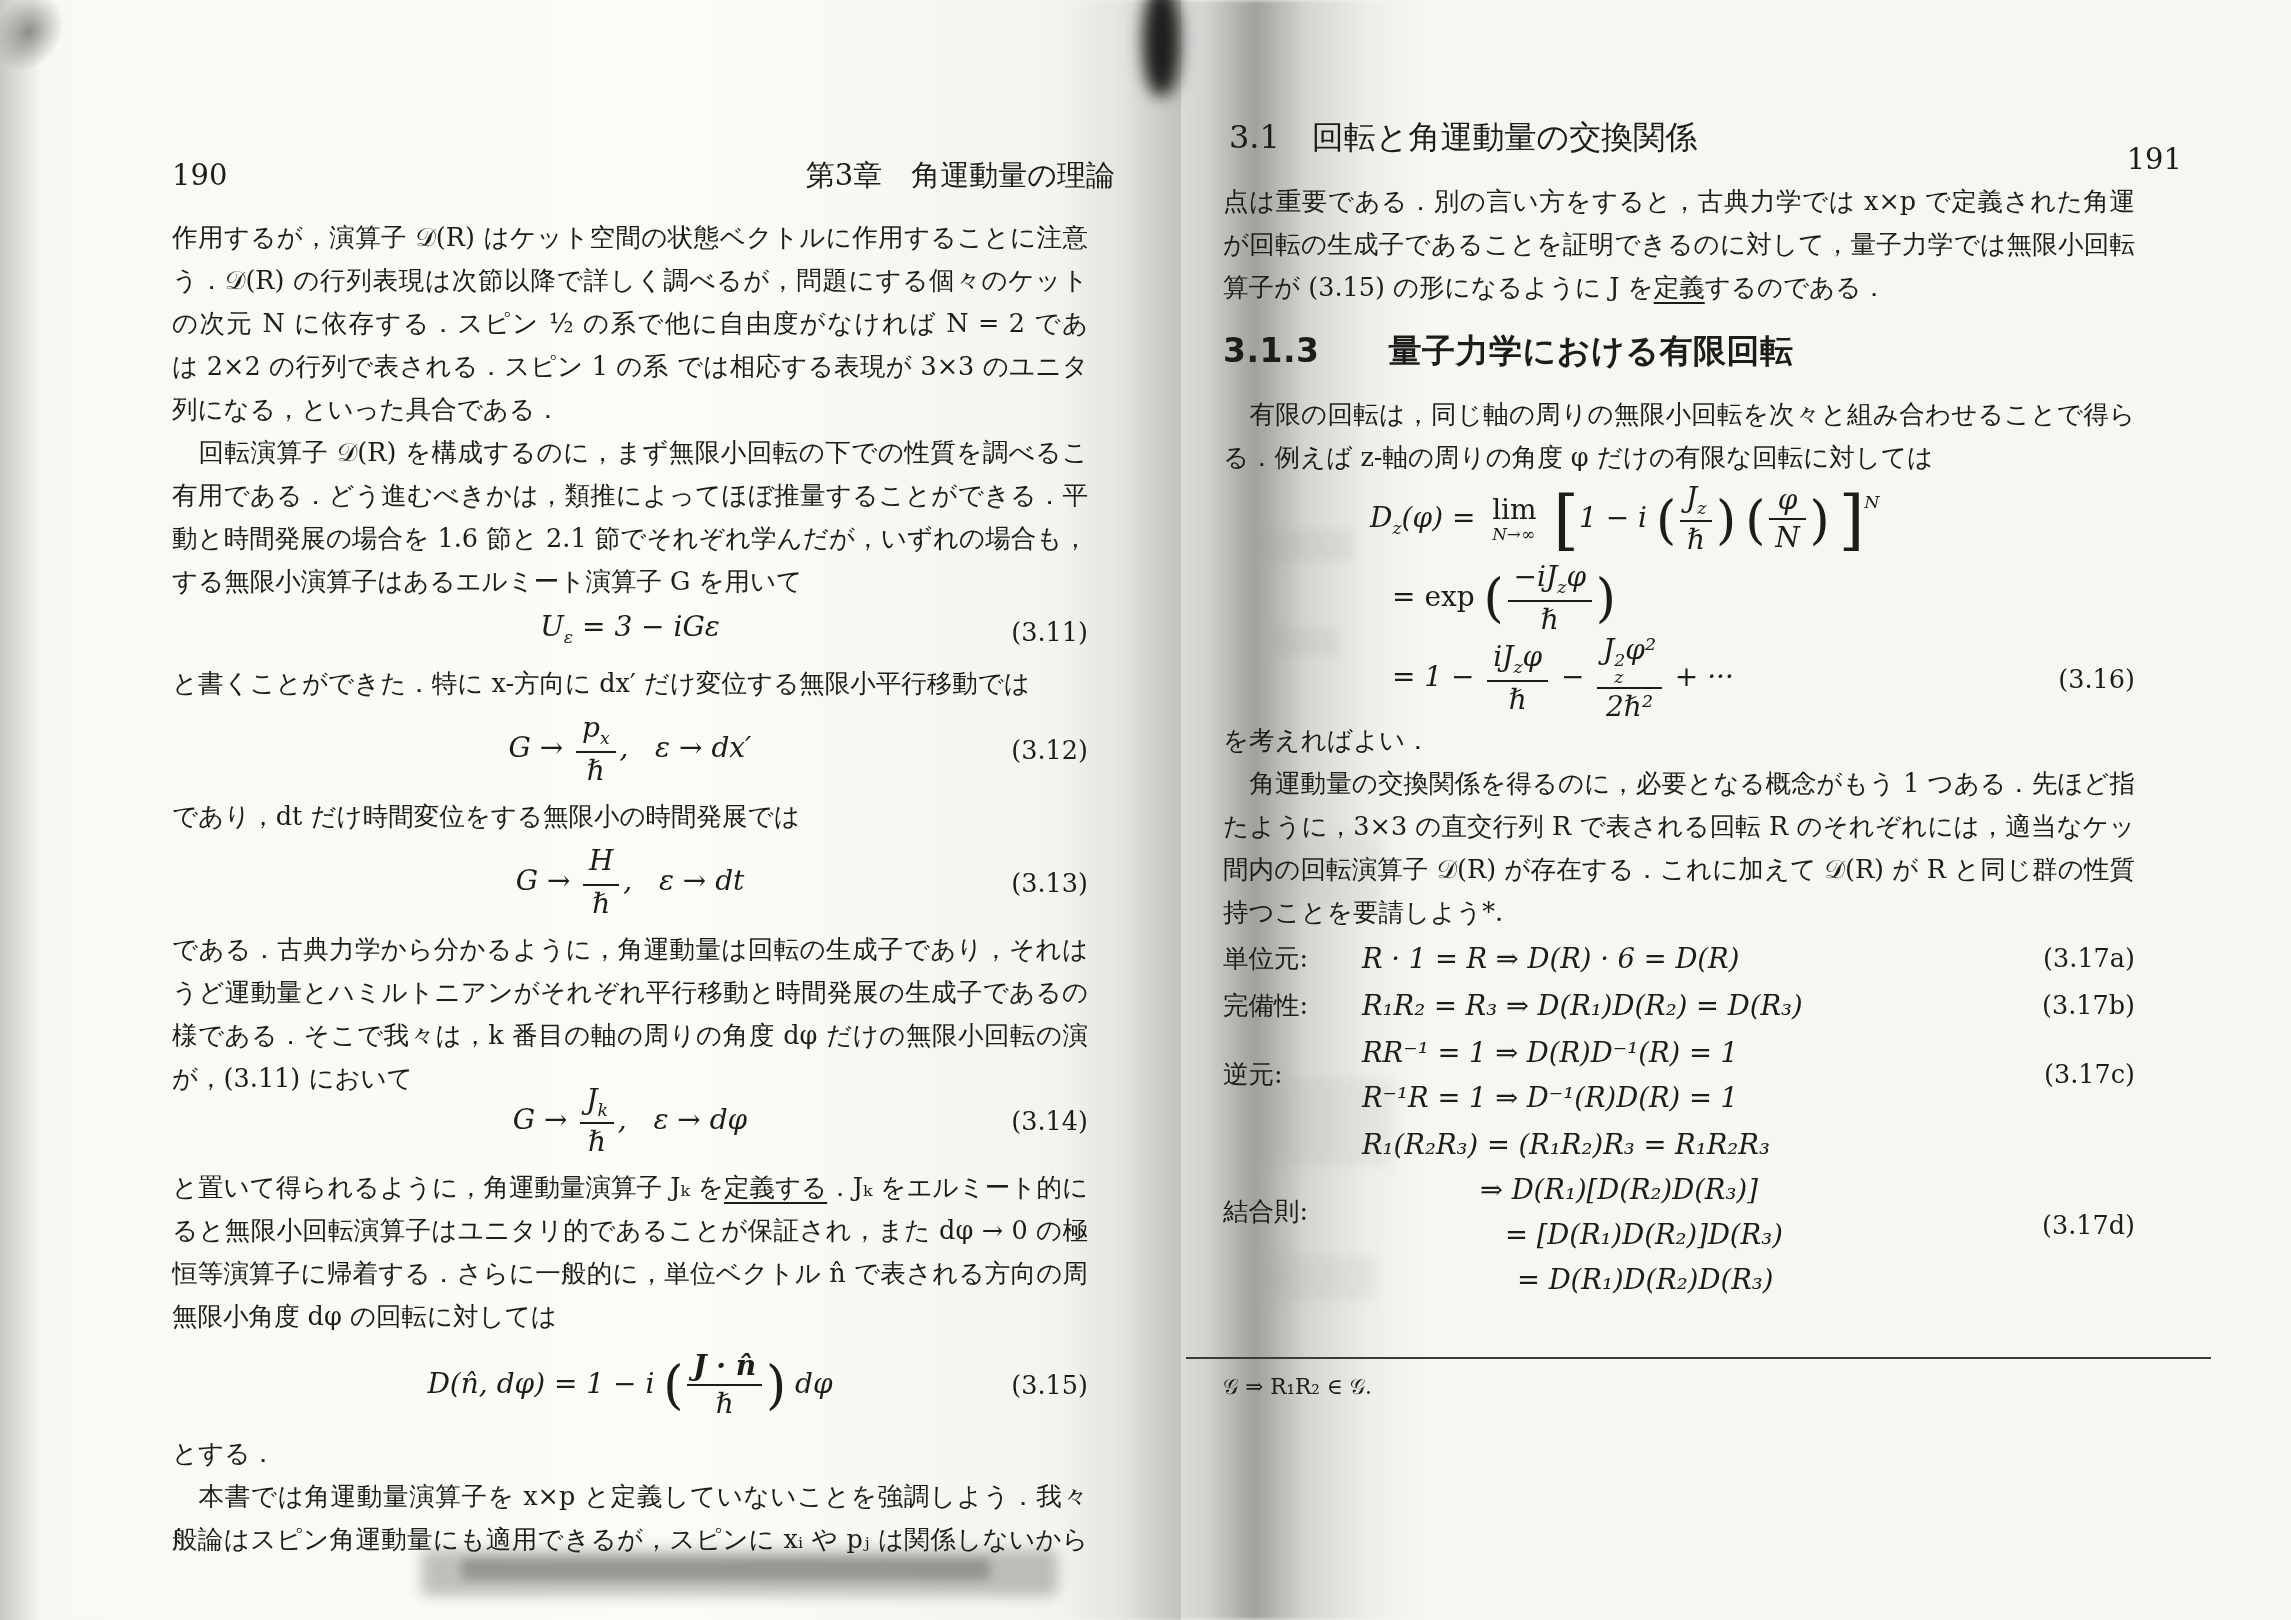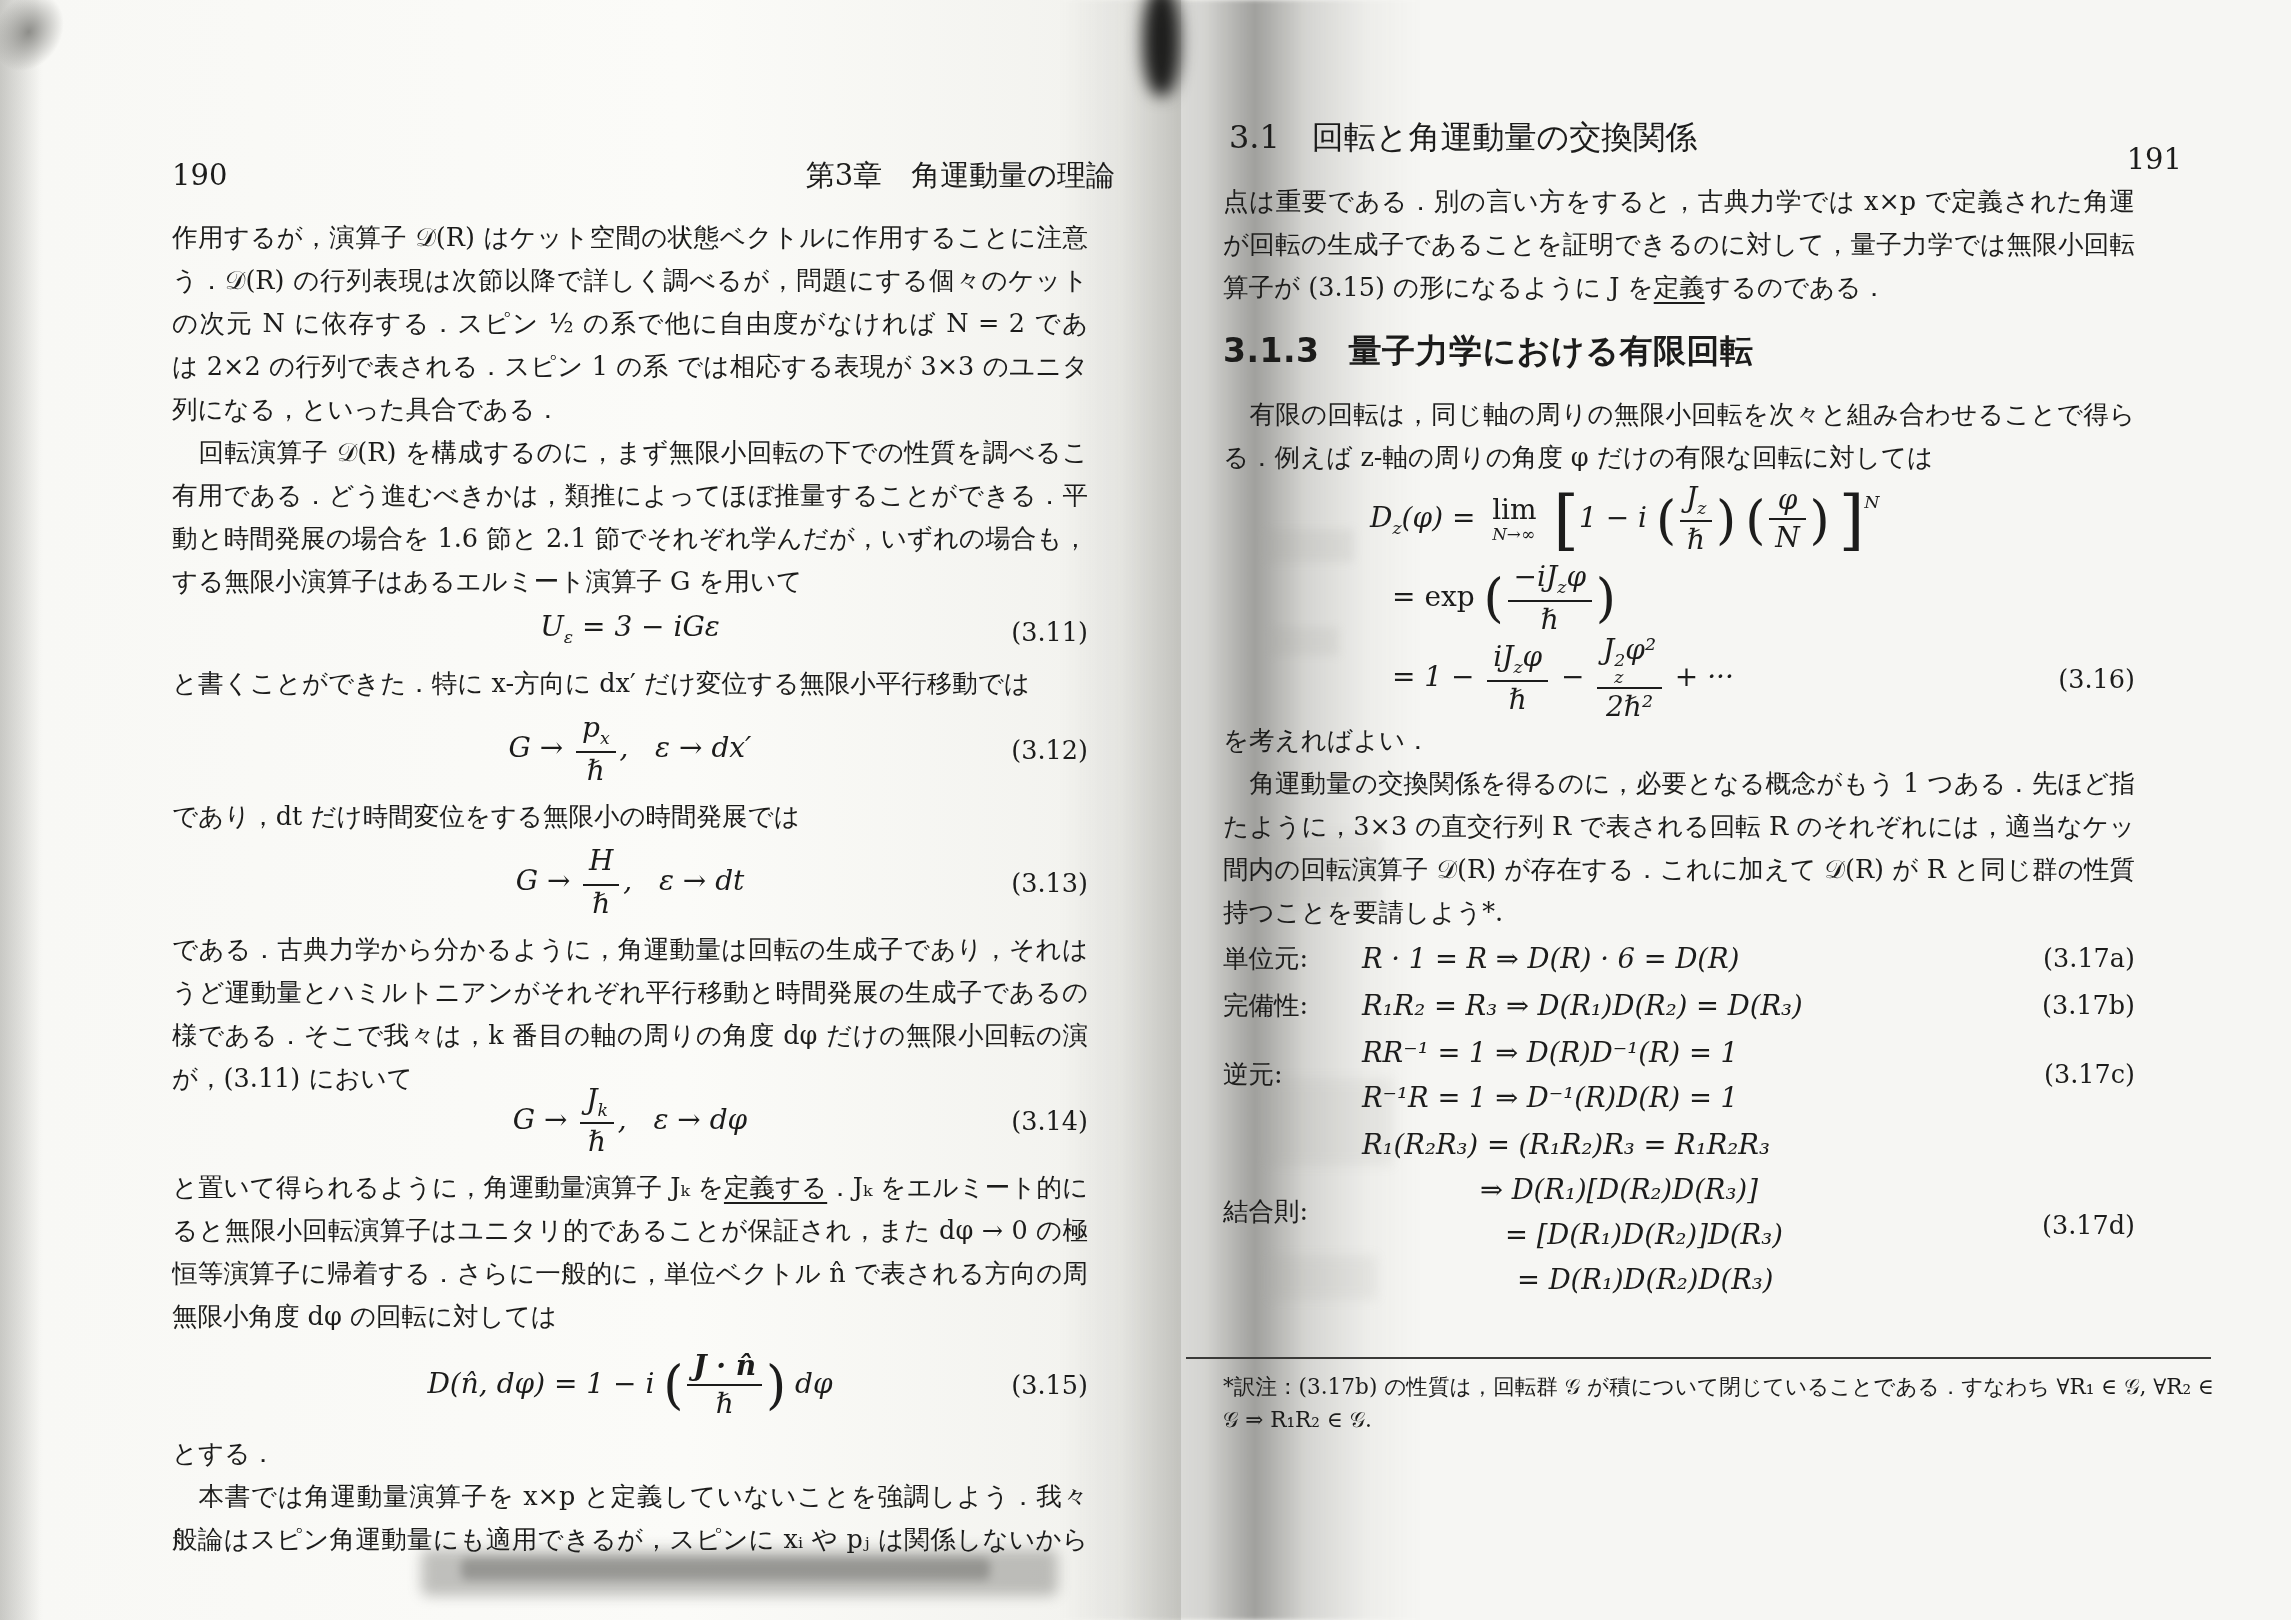--- a/index.html
+++ b/index.html
@@ -43,21 +43,21 @@
   .pr-pagenum{position:absolute;top:25.5px;right:-47px;font-size:29px;}
   .pr-body{font-size:25.5px;line-height:43px;}
 
   .ln{height:43px;overflow:hidden;}
   .j{text-align:justify;text-align-last:justify;}
   .ind{text-indent:26.5px;}
   .ul{text-decoration:underline;text-underline-offset:5.9px;}
 
   
   .sech{font-family:"DejaVu Sans","Liberation Sans",sans-serif;font-weight:bold;
-    font-size:33px;height:84px;display:flex;align-items:center;letter-spacing:0.5px;}
+    font-size:33px;height:84px;display:flex;align-items:center;letter-spacing:0.5px;gap:40px;}
   .sech .secnum{margin-right:29px;}
 
   
   .eqrow{position:relative;text-align:center;display:block;}
   .eqrow .eqc{display:inline-flex;align-items:center;height:100%;}
   .h60{height:59px;} .h92{height:90px;} .h96{height:94px;}
   .pull{margin-top:-23.5px;}
   .math{font-family:"DejaVu Serif","Liberation Serif",serif;font-style:italic;font-size:28px;white-space:nowrap;}
   .eqno{position:absolute;right:0;top:50%;transform:translateY(-50%);
     font-style:normal;font-size:25.5px;font-family:"DejaVu Serif","Liberation Serif",serif;}
@@ -282,18 +282,17 @@
         <span class="pline">R₁(R₂R₃) = (R₁R₂)R₃ = R₁R₂R₃</span>
         <span class="pline pd1">⇒ D(R₁)[D(R₂)D(R₃)]</span>
         <span class="pline pd2">= [D(R₁)D(R₂)]D(R₃)</span>
         <span class="pline pd3">= D(R₁)D(R₂)D(R₃)</span>
       </span>
       <span class="peqno alend">(3.17d)</span>
     </div>
 
     <div class="fnblock">
       <div class="fnrule"></div>
-      <div class="fnline">*訳注：(3.17b) の性質は，回転群 𝒢 が積について閉じていることである．すなわち ∀R₁ ∈ 𝒢, ∀R₂ ∈</div>
       <div class="fnline">𝒢 ⇒ R₁R₂ ∈ 𝒢.</div>
     </div>
   </div>
 </div>
 
 
 </body></html>

